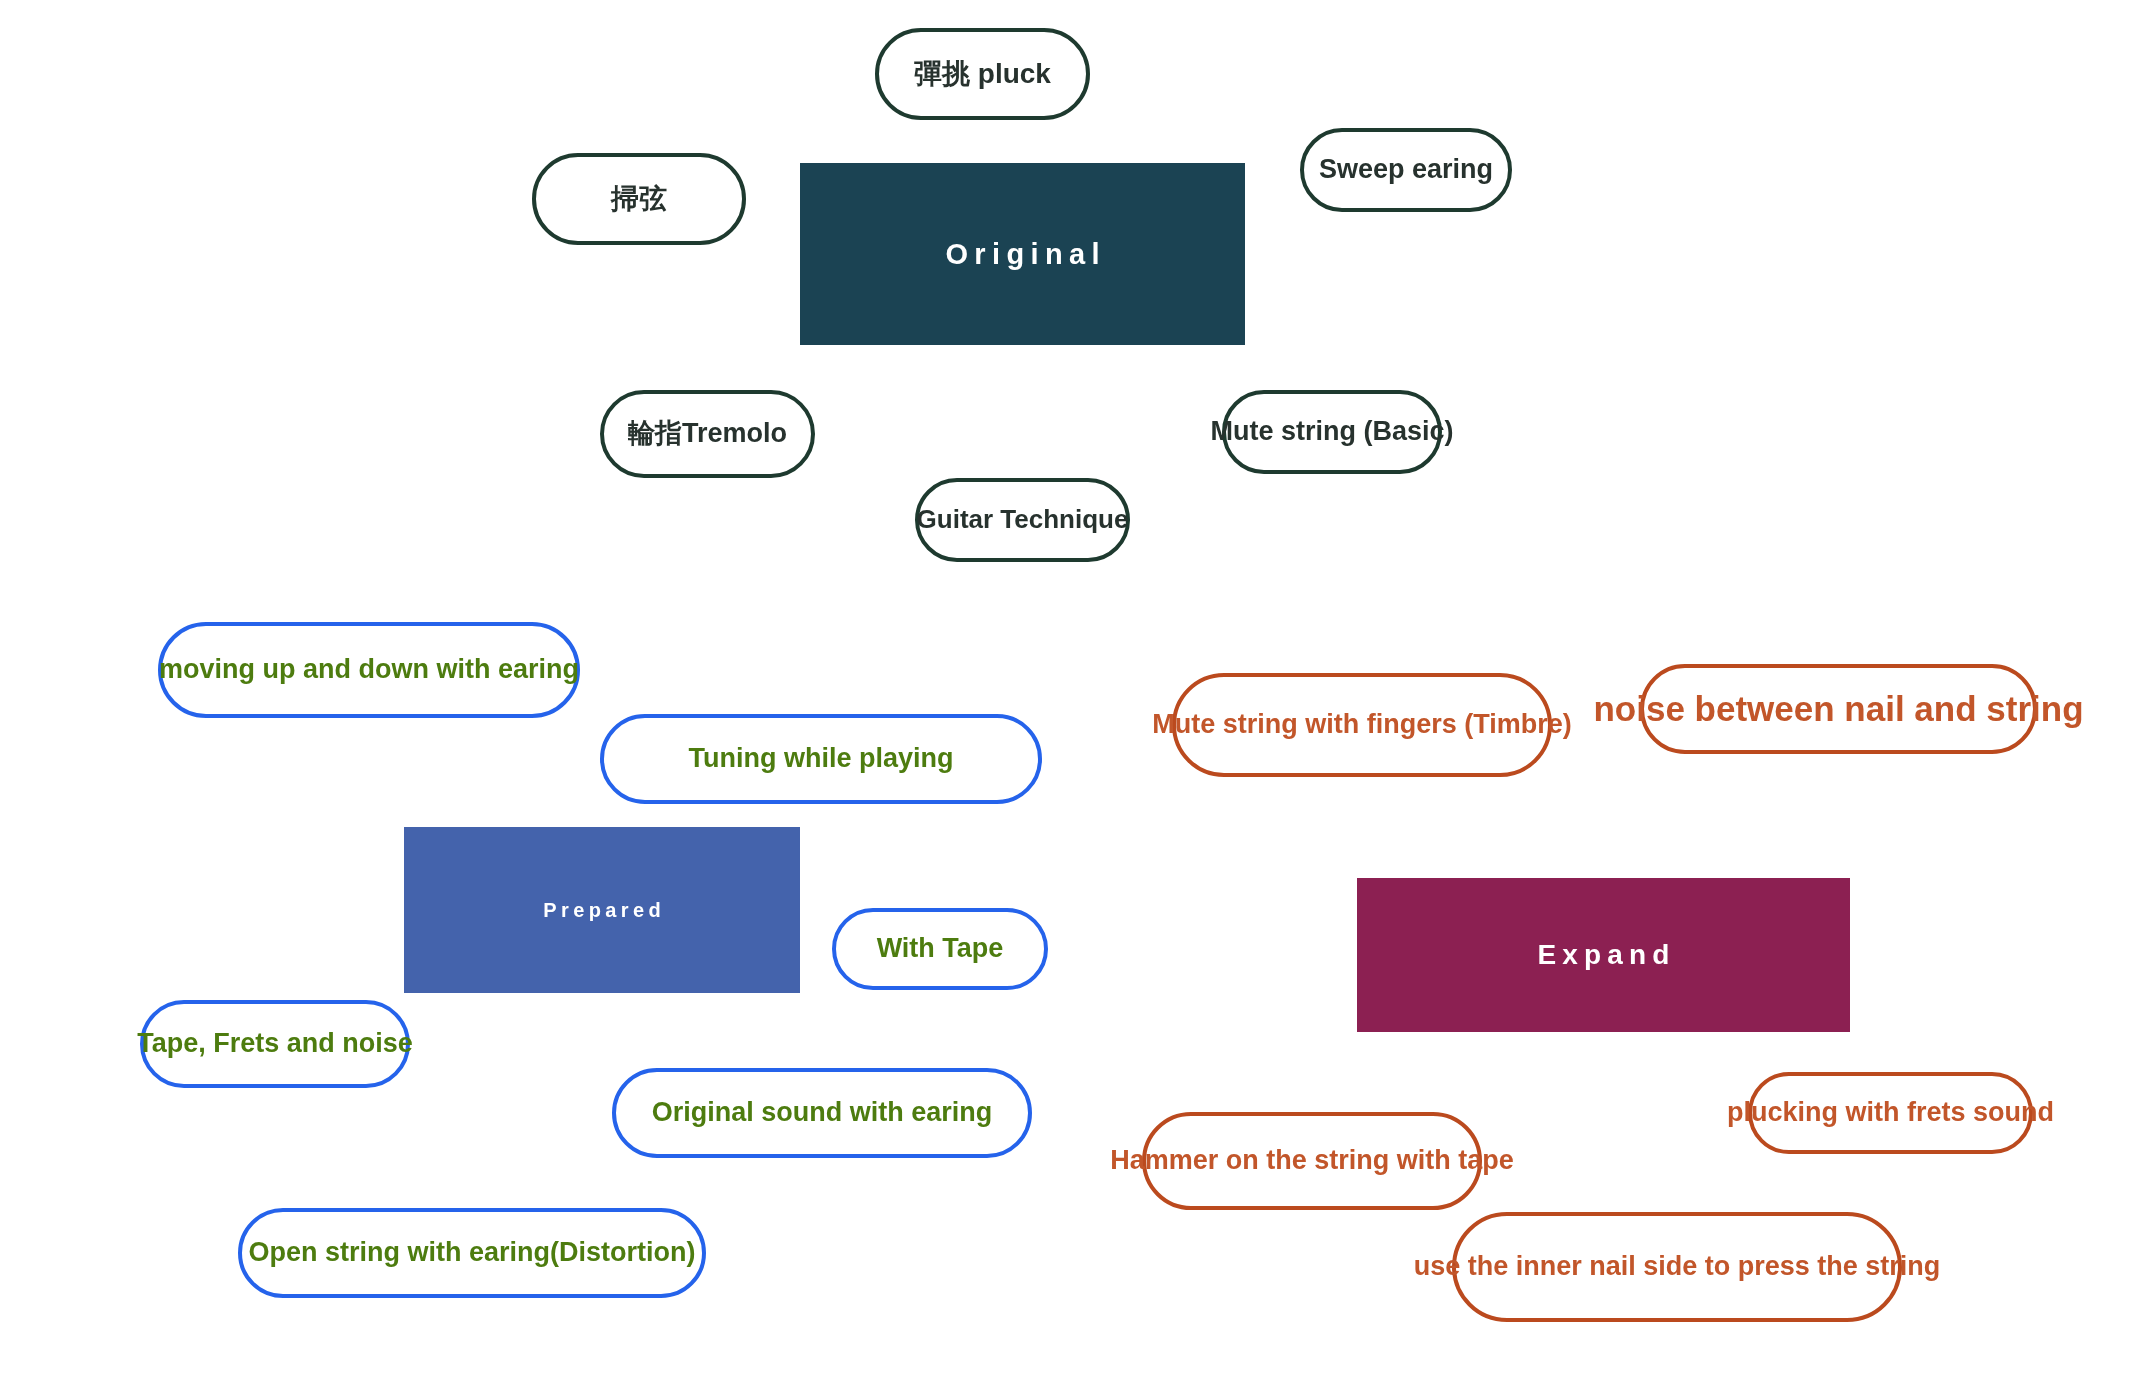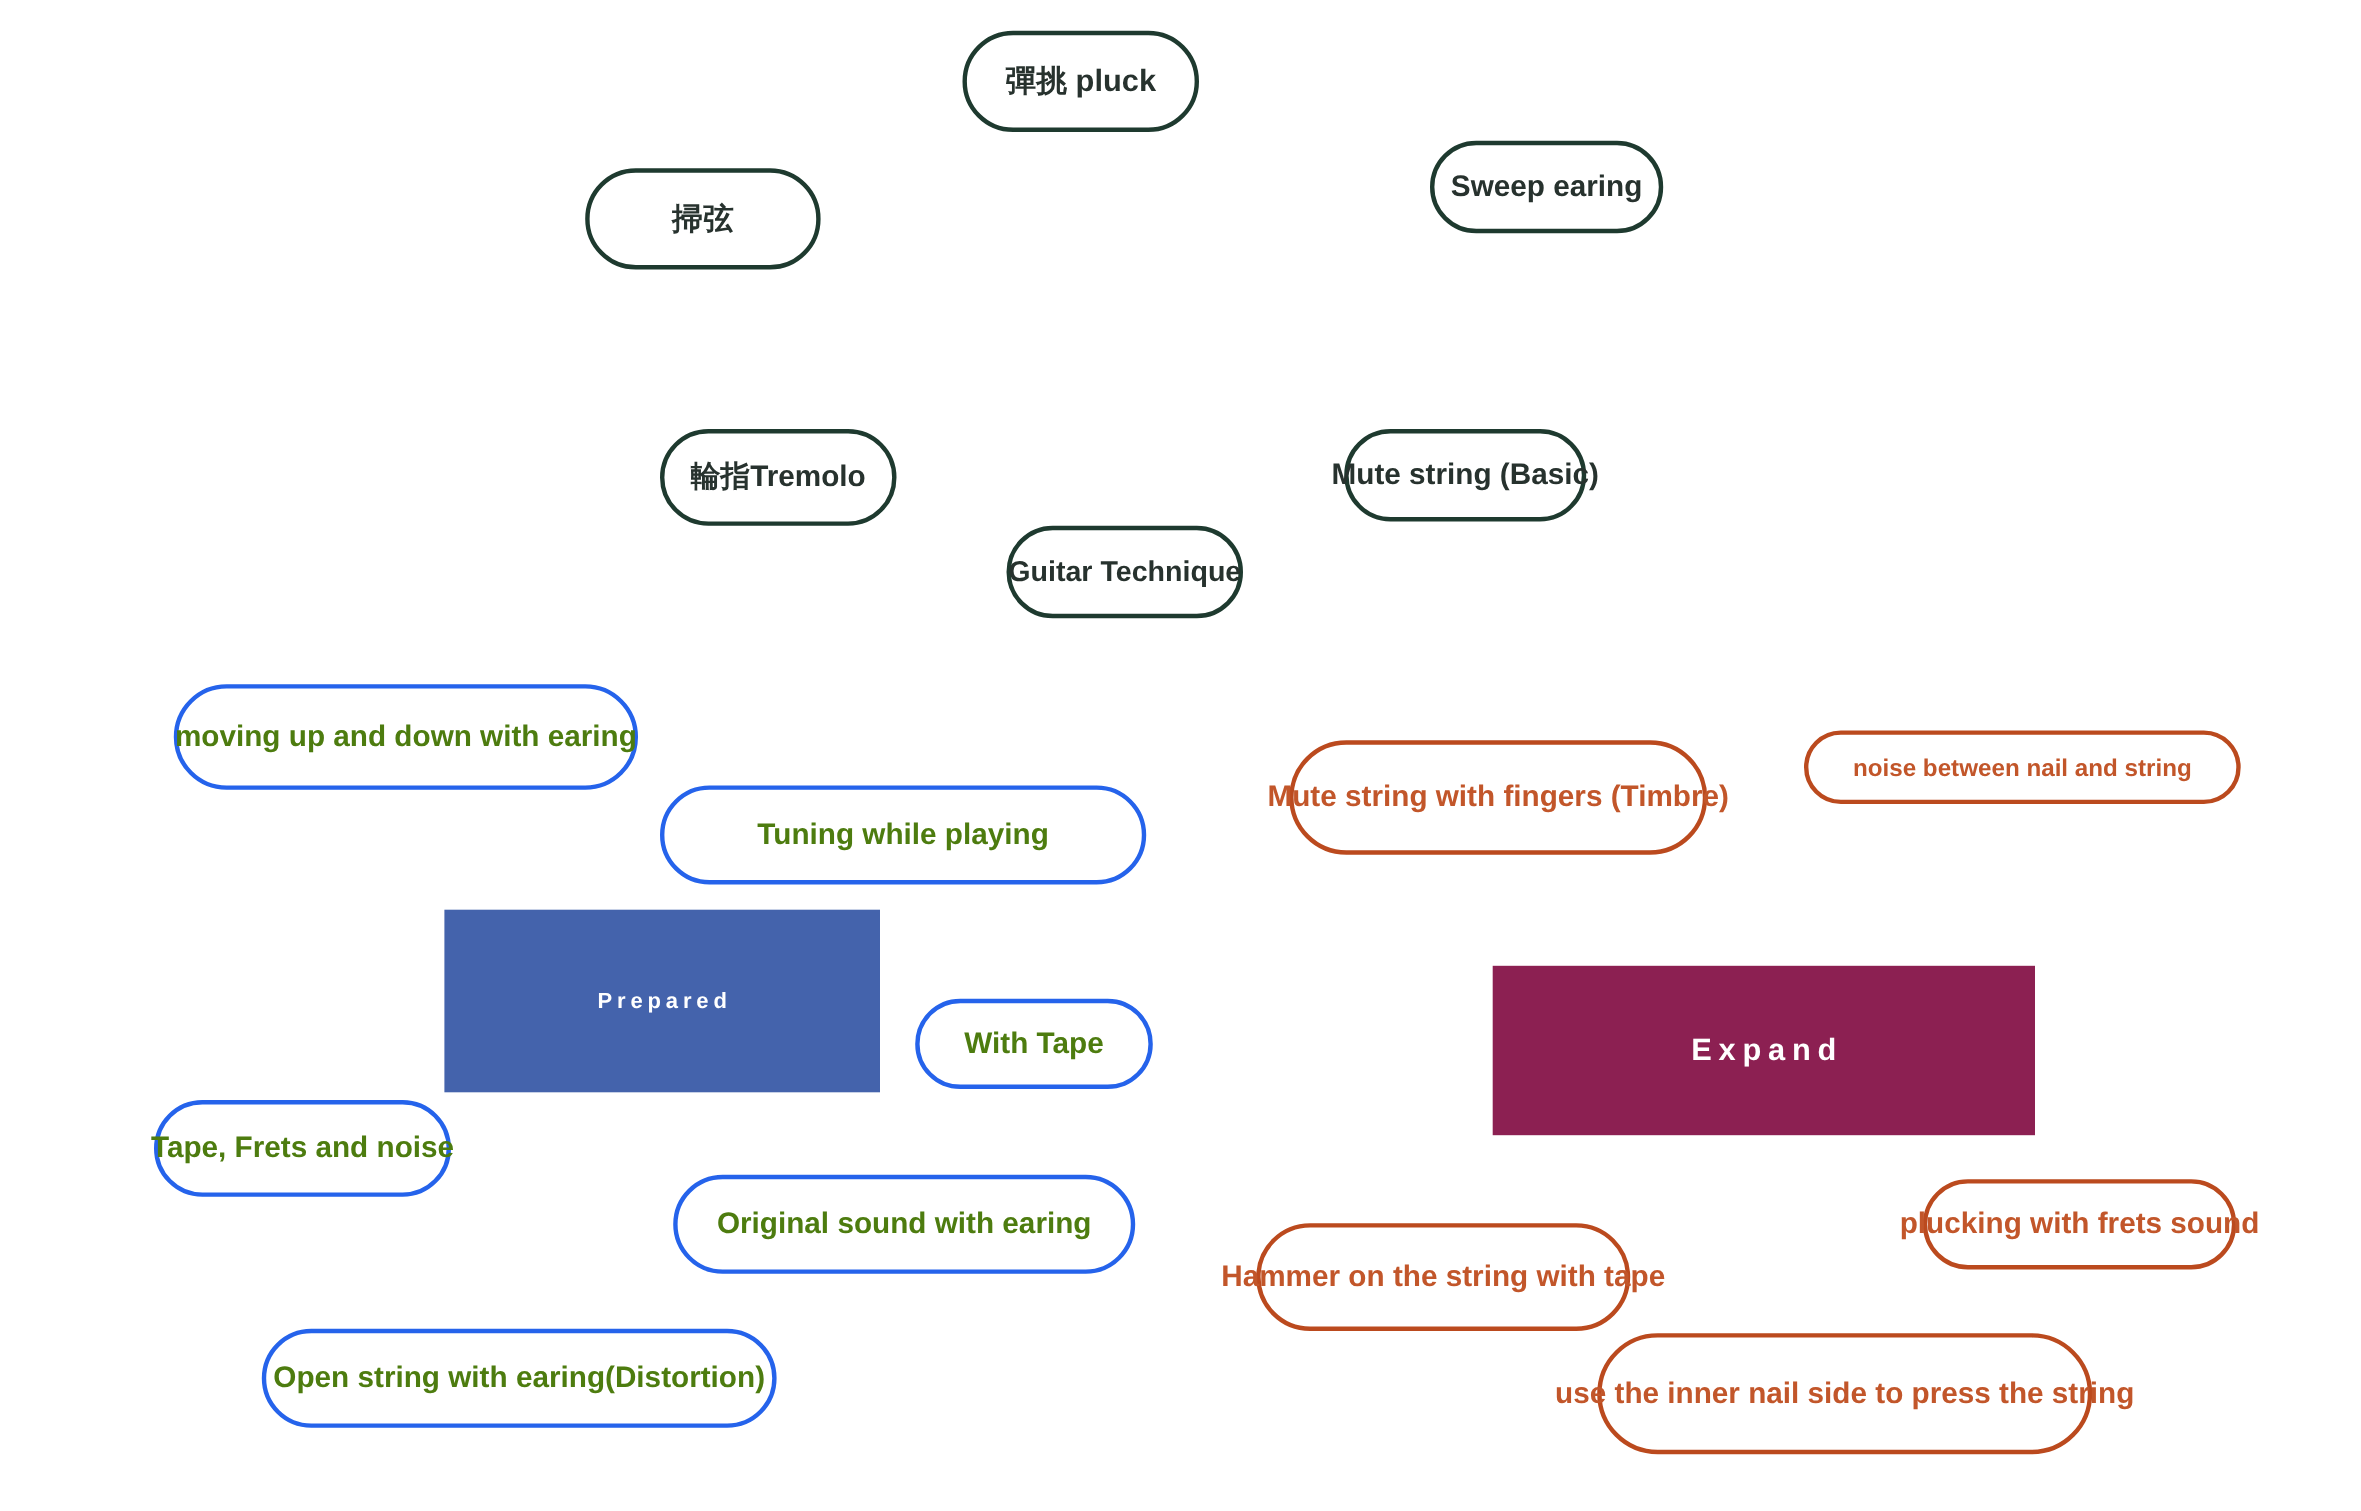--- a/index.html
+++ b/index.html
@@ -99,30 +99,31 @@
   
   .p-moving   { left: 158px;  top: 622px;  width: 422px; height: 96px;  font-size: 27px; }
   .p-tuning   { left: 600px;  top: 714px;  width: 442px; height: 90px;  font-size: 27px; }
   .p-withtape { left: 832px;  top: 908px;  width: 216px; height: 82px;  font-size: 27px; }
   .p-tapefret { left: 140px;  top: 1000px; width: 270px; height: 88px;  font-size: 27px; }
   .p-bounce   { left: 612px;  top: 1068px; width: 420px; height: 90px;  font-size: 27px; }
   .p-openstr  { left: 238px;  top: 1208px; width: 468px; height: 90px;  font-size: 27px; }
 
   
   .p-mute-t   { left: 1172px; top: 673px;  width: 380px; height: 104px; font-size: 27px; }
-  .p-noise    { left: 1640px; top: 664px;  width: 397px; height: 67px;  font-size: 22px; }
+  .p-noise    { left: 1640px; top: 664px;  width: 397px; height: 90px;  font-size: 35px; }
   .p-hammer   { left: 1142px; top: 1112px; width: 340px; height: 98px;  font-size: 27px; }
   .p-plucking { left: 1748px; top: 1072px; width: 285px; height: 82px;  font-size: 27px; }
   .p-innernail{ left: 1452px; top: 1212px; width: 450px; height: 110px; font-size: 27px; }
 </style>
 </head>
 <body>
 
 <div id="canvas">
 
+  <div class="block block-original">Original</div>
 
   <div class="pill green p-pluck">彈挑 pluck</div>
 
   <div class="pill green p-sweep">Sweep earing</div>
 
   <div class="pill green p-sao">掃弦</div>
 
   <div class="pill green p-tremolo">輪指Tremolo</div>
 
   <div class="pill green p-mute-b">Mute string (Basic)</div>

